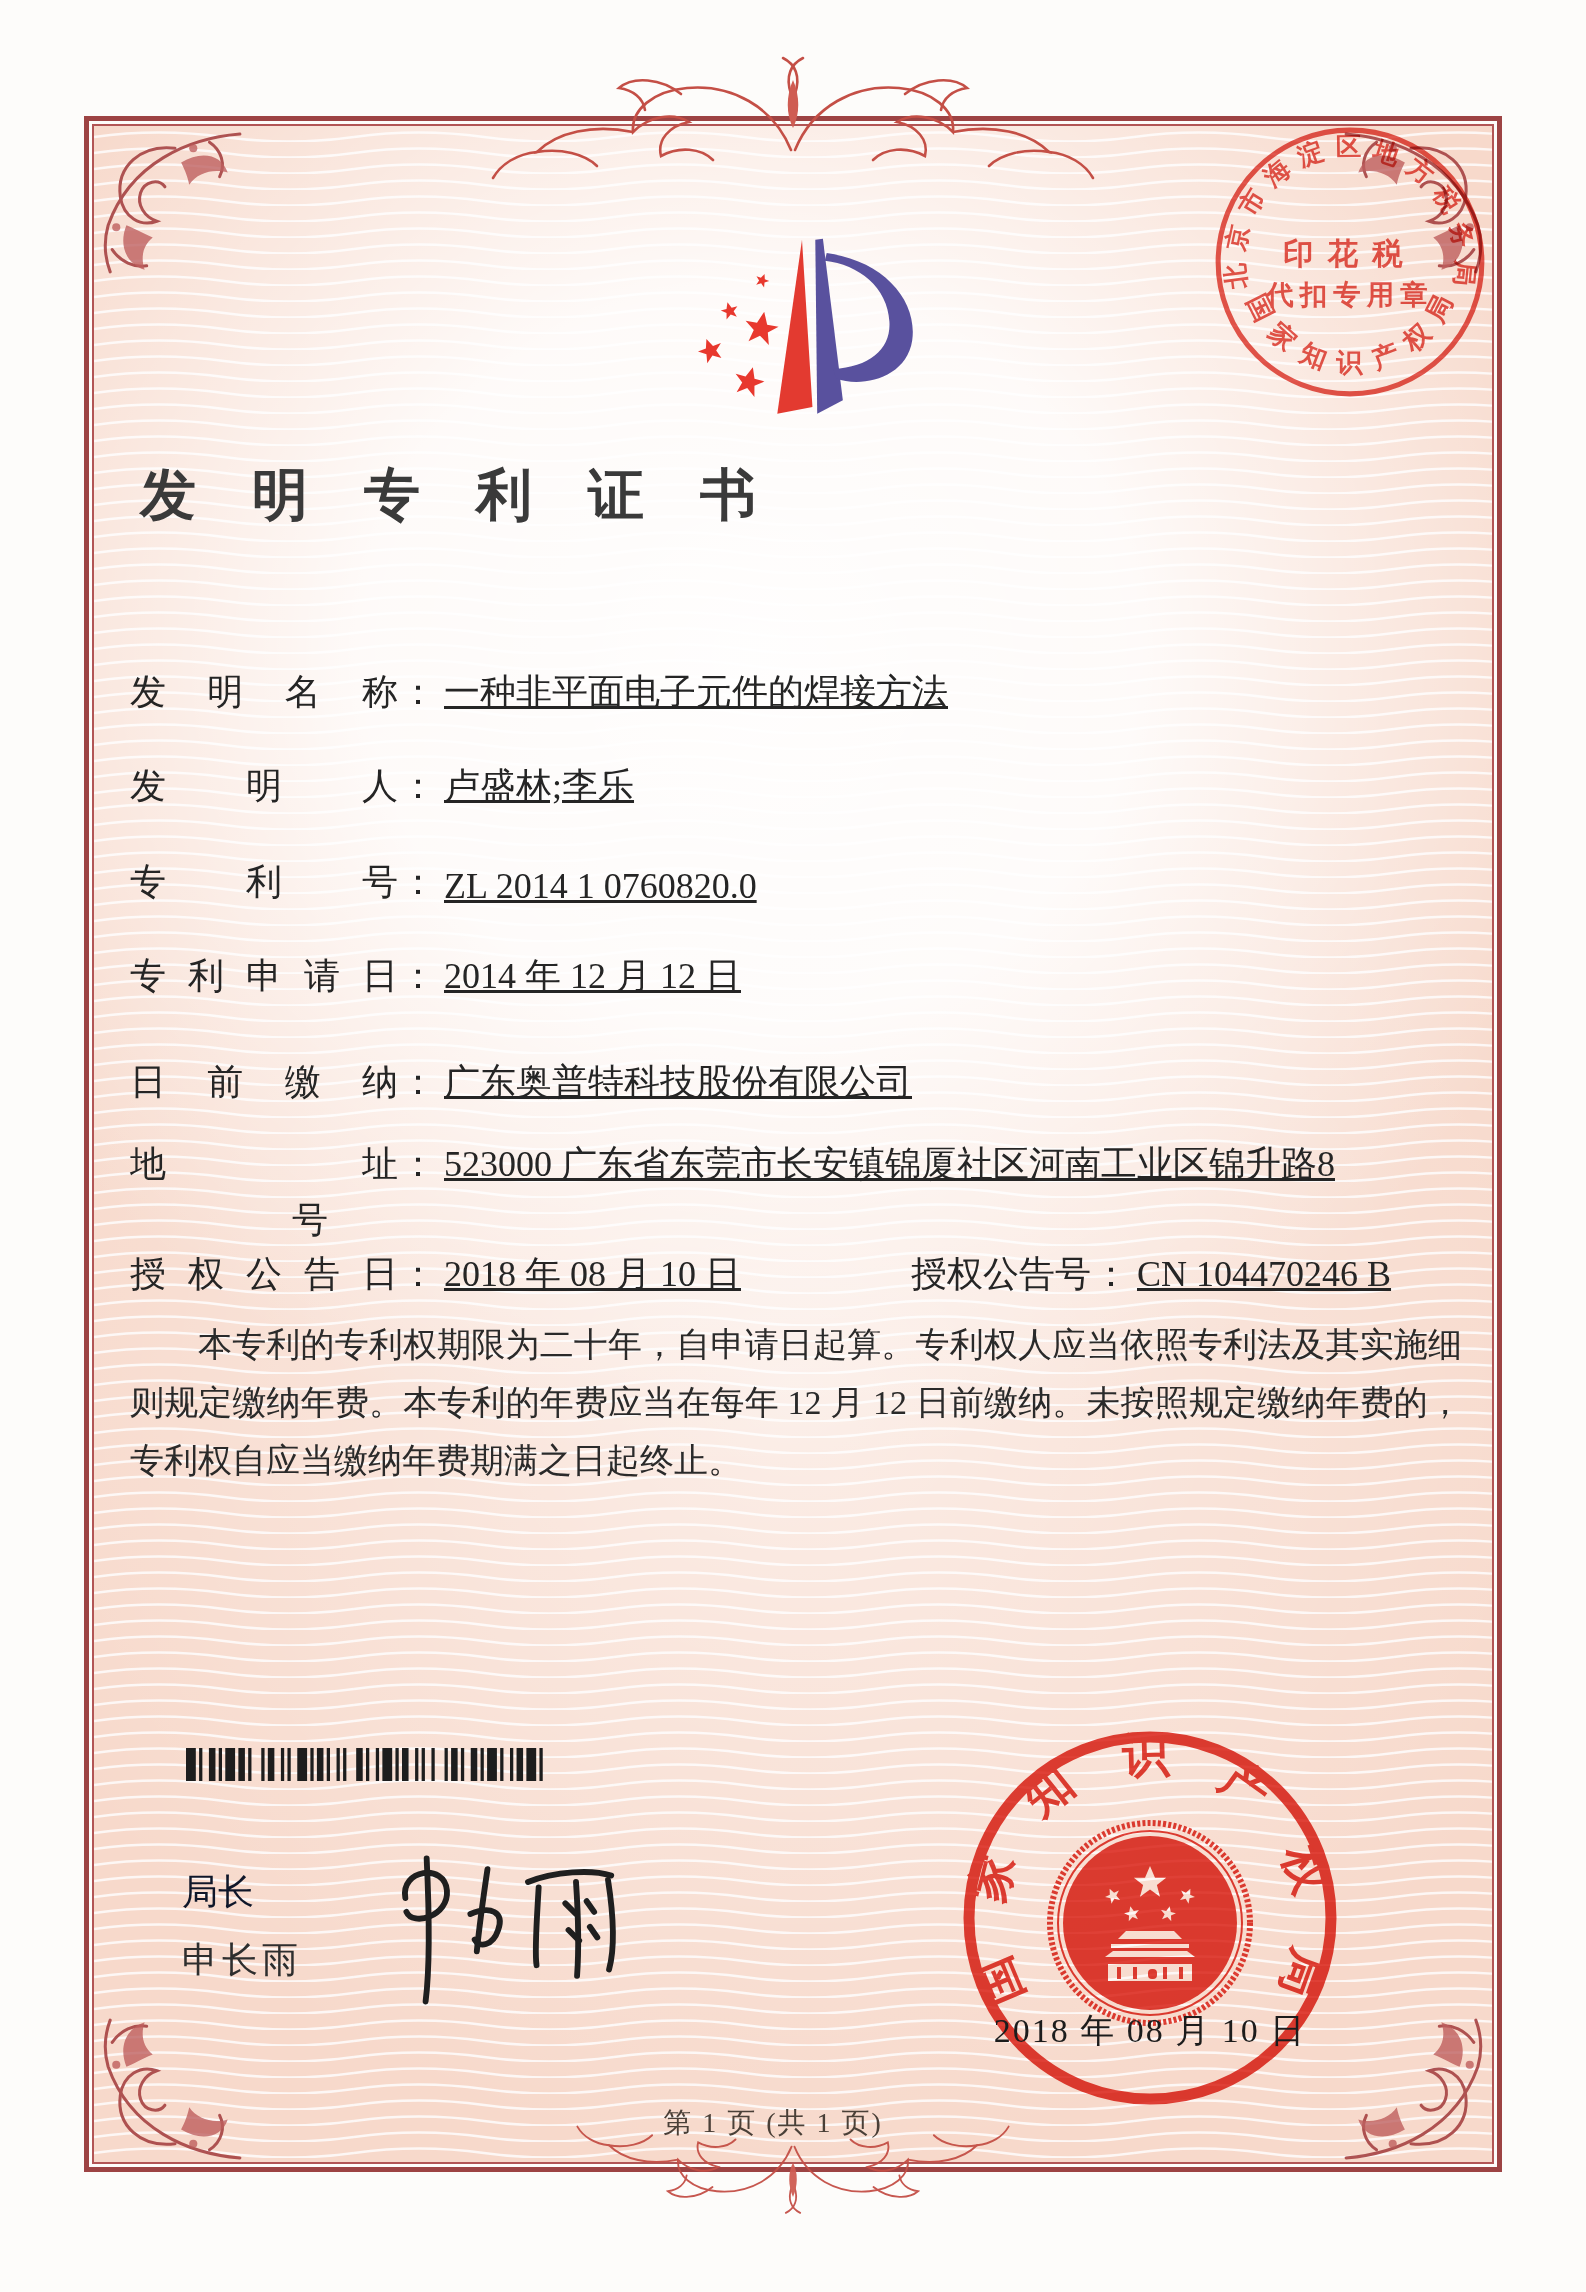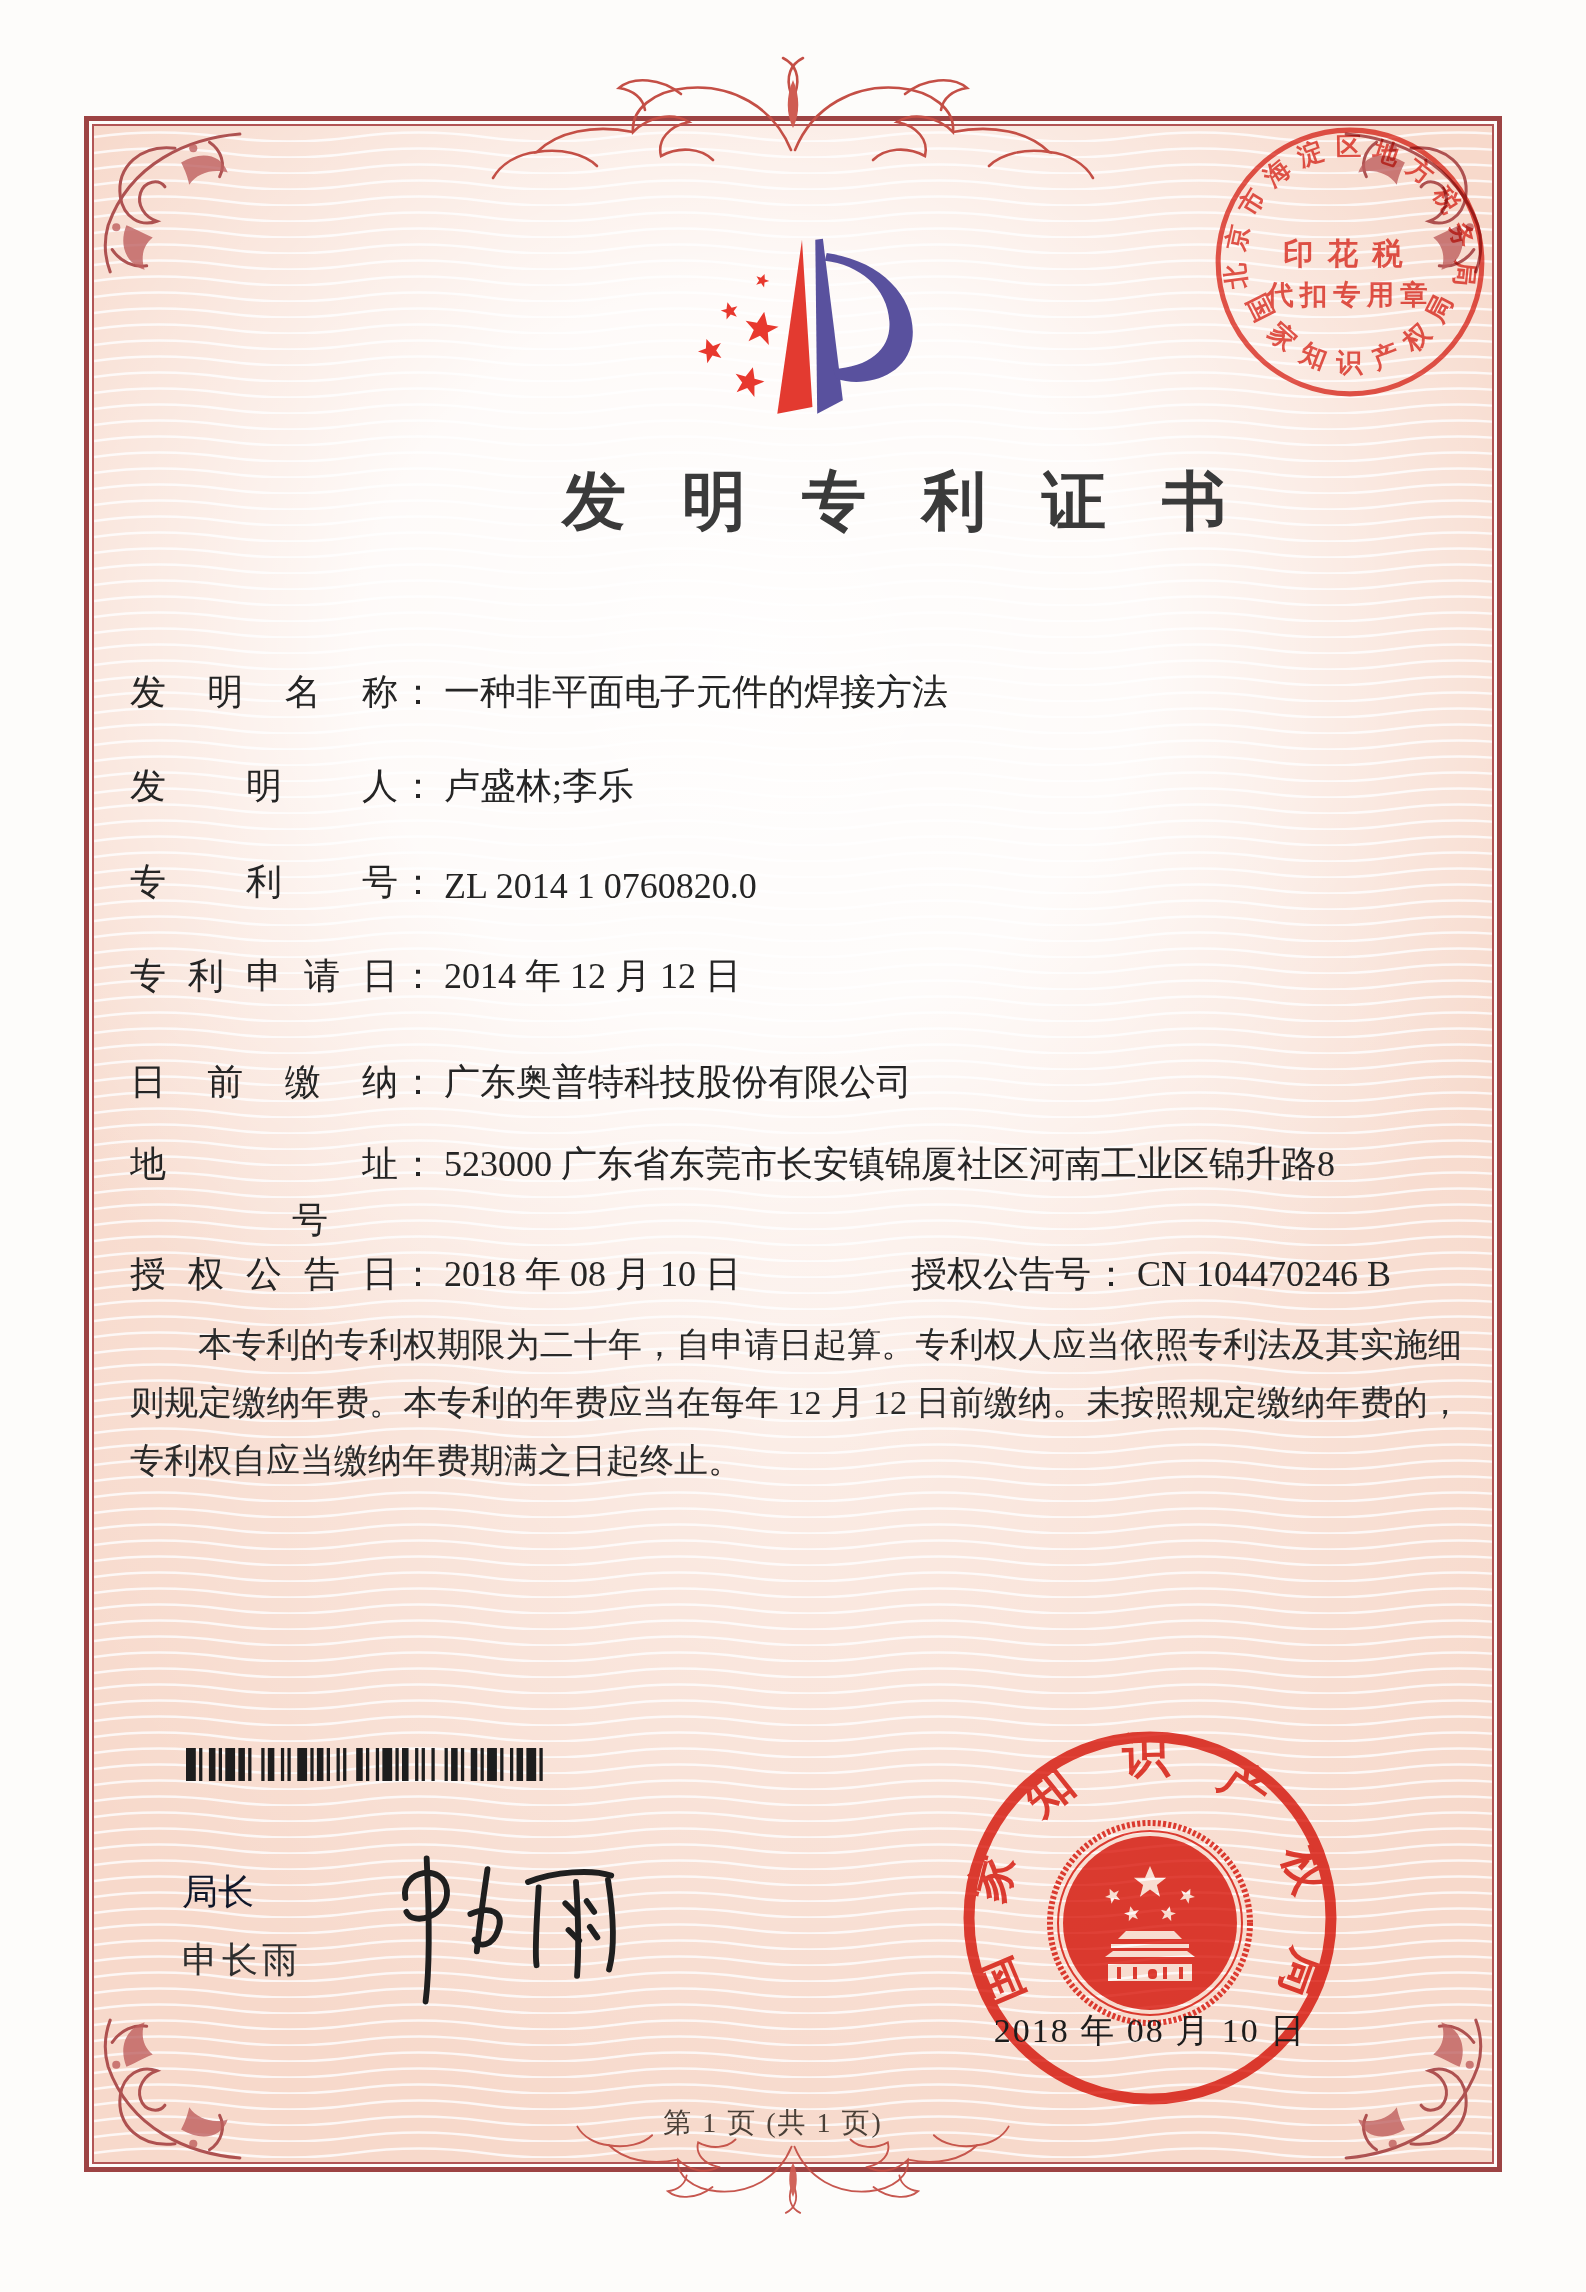--- a/index.html
+++ b/index.html
@@ -28,27 +28,27 @@
   .corner.tr{left:1338px;top:128px;transform:scaleX(-1);}
   .corner.bl{left:96px;top:2012px;transform:scaleY(-1);}
   .corner.br{left:1338px;top:2012px;transform:scale(-1,-1);}
   .orn-top{position:absolute;left:473px;top:54px;width:640px;height:130px;}
   .orn-bottom{position:absolute;left:563px;top:2122px;width:460px;height:94px;transform:scaleY(-1);opacity:.95;}
   
   .cert-no{position:absolute;left:148px;top:218px;font-size:33px;letter-spacing:3px;color:#333;}
   .logo{position:absolute;left:650px;top:224px;width:285px;height:214px;}
   .tax-stamp{position:absolute;left:1208px;top:120px;width:284px;height:284px;mix-blend-mode:multiply;opacity:.93;}
   .title{
-    position:absolute;left:84px;top:458px;width:1198px;text-align:right;
-    font-size:64px;font-weight:600;color:#3a3a3a;letter-spacing:56px;text-indent:56px;white-space:nowrap;
+    position:absolute;left:84px;top:458px;width:1198px;text-align:left;
+    font-size:56px;font-weight:600;color:#3a3a3a;letter-spacing:56px;text-indent:56px;white-space:nowrap;
   }
   .row{position:absolute;left:130px;font-size:36px;display:flex;align-items:flex-end;white-space:nowrap;color:#252525;}
   .lbl{display:inline-block;width:268px;text-align:justify;text-align-last:justify;}
   .colon{margin-left:2px;}
-  .val{margin-left:8px;}
+  .val{margin-left:8px;text-decoration:underline;}
   .addr-line2{position:absolute;left:292px;top:1196px;font-size:36px;color:#252525;}
   .grant2{margin-left:170px;display:flex;align-items:baseline;}
   .body-text{
     position:absolute;left:130px;top:1316px;width:1332px;
     font-size:34px;line-height:58px;text-align:justify;color:#2a2a2a;
   }
   .body-text p{margin:0;text-indent:2em;}
   .barcode-wrap{position:absolute;left:186px;top:1748px;width:360px;height:33px;}
   .director-title{position:absolute;left:182px;top:1868px;font-size:36px;color:#0f172a;}
   .director-name{position:absolute;left:182px;top:1936px;font-size:36px;color:#2e2e2e;letter-spacing:4px;}

